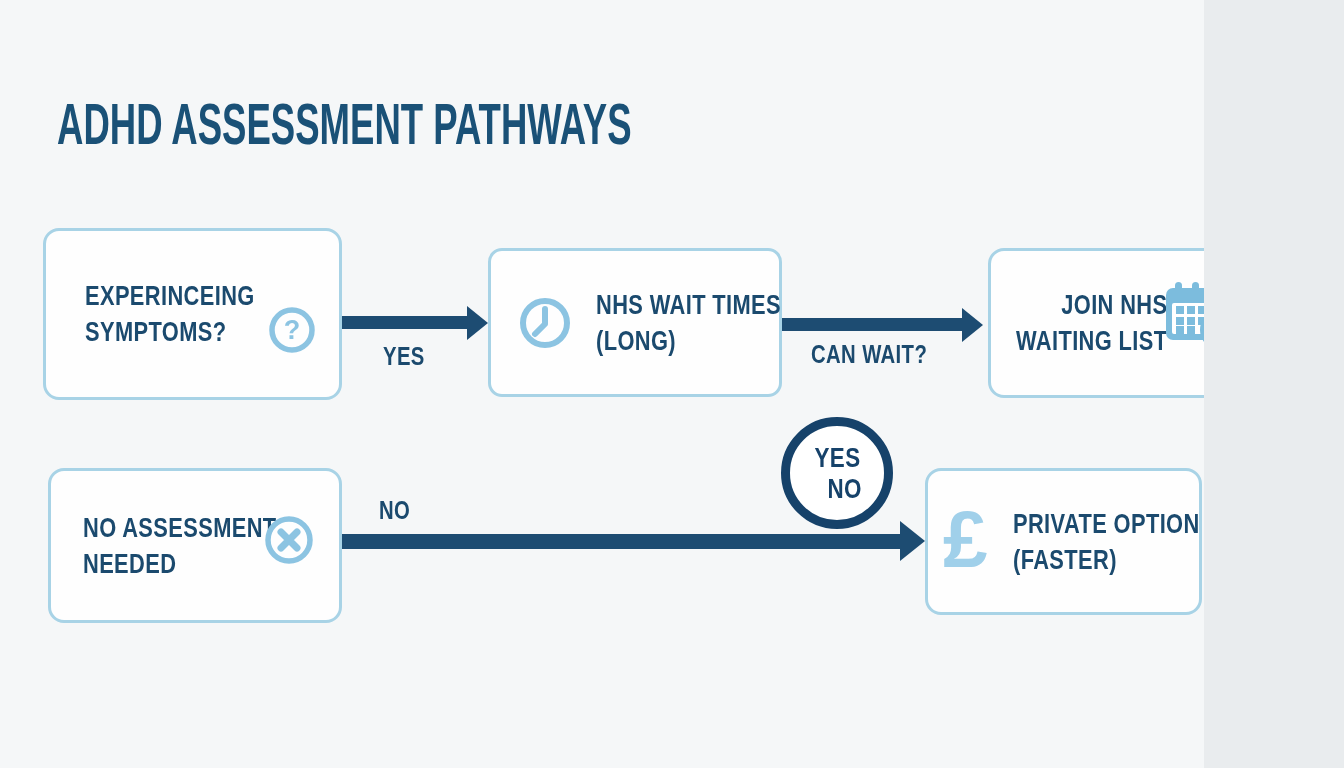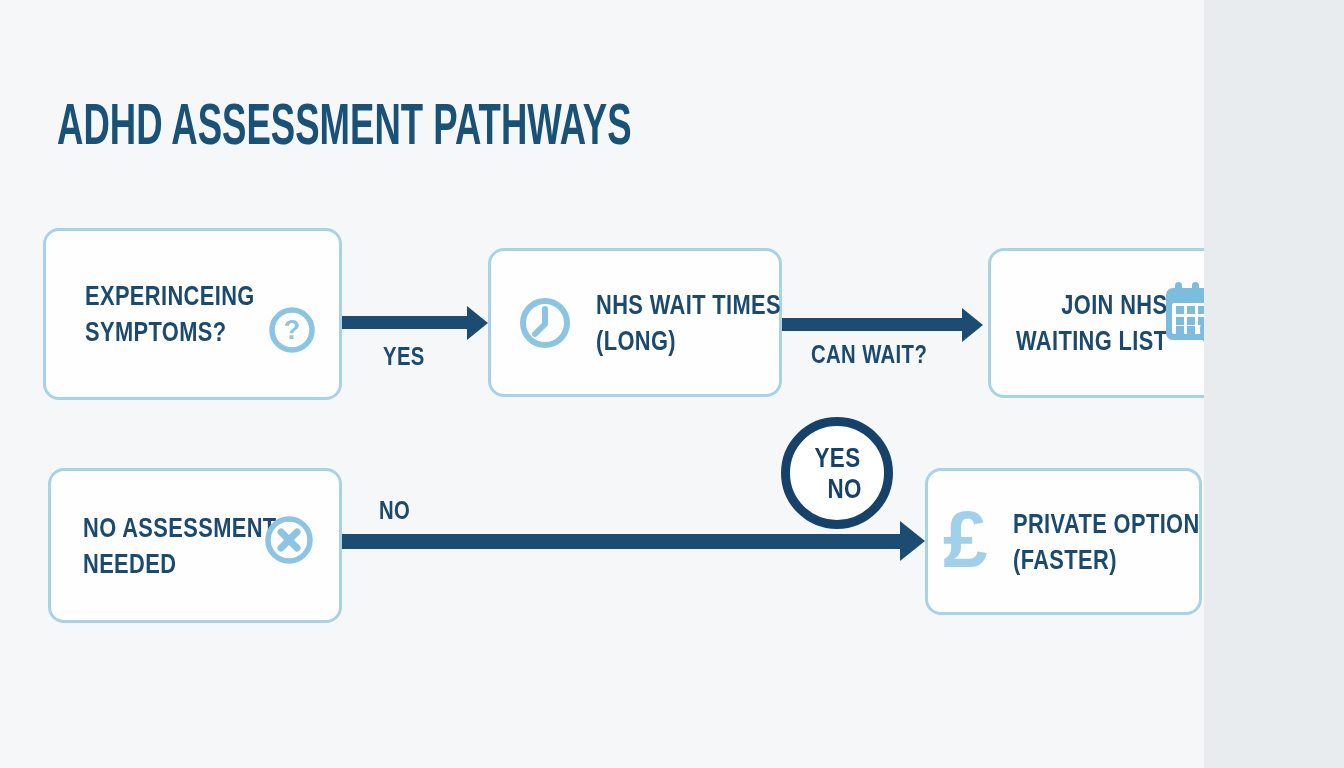--- a/index.html
+++ b/index.html
@@ -13,21 +13,21 @@
     font-size:58px; font-weight:bold; color:#1a5177;
     letter-spacing:0px; white-space:nowrap;
     transform:scaleX(0.63); transform-origin:left center;
   }
   .box {
     position:absolute; background:#fefefe;
     border:3px solid #a8d3e6; border-radius:16px;
     box-sizing:border-box;
   }
   #box1 { left:43px;  top:228px; width:299px; height:172px; }
-  #box2 { left:488px; top:248px; width:294px; height:149px; }
+  #box2 { left:488px; top:248px; width:294px; height:149px;border-radius:14px; }
   #box3 { left:988px; top:248px; width:287px; height:150px;text-align:right; }
   #box4 { left:48px;  top:468px; width:294px; height:155px; }
   #box5 { left:925px; top:468px; width:277px; height:147px; }
   .bx-text {
     position:absolute; top:50%;
     transform:translateY(-50%) scaleX(0.78); transform-origin:left center;
     font-weight:bold; font-size:28px; line-height:1.3;
     color:#1b4a6e; white-space:nowrap; letter-spacing:0.5px;
   }
   .bx-text .ln { display:block; }

